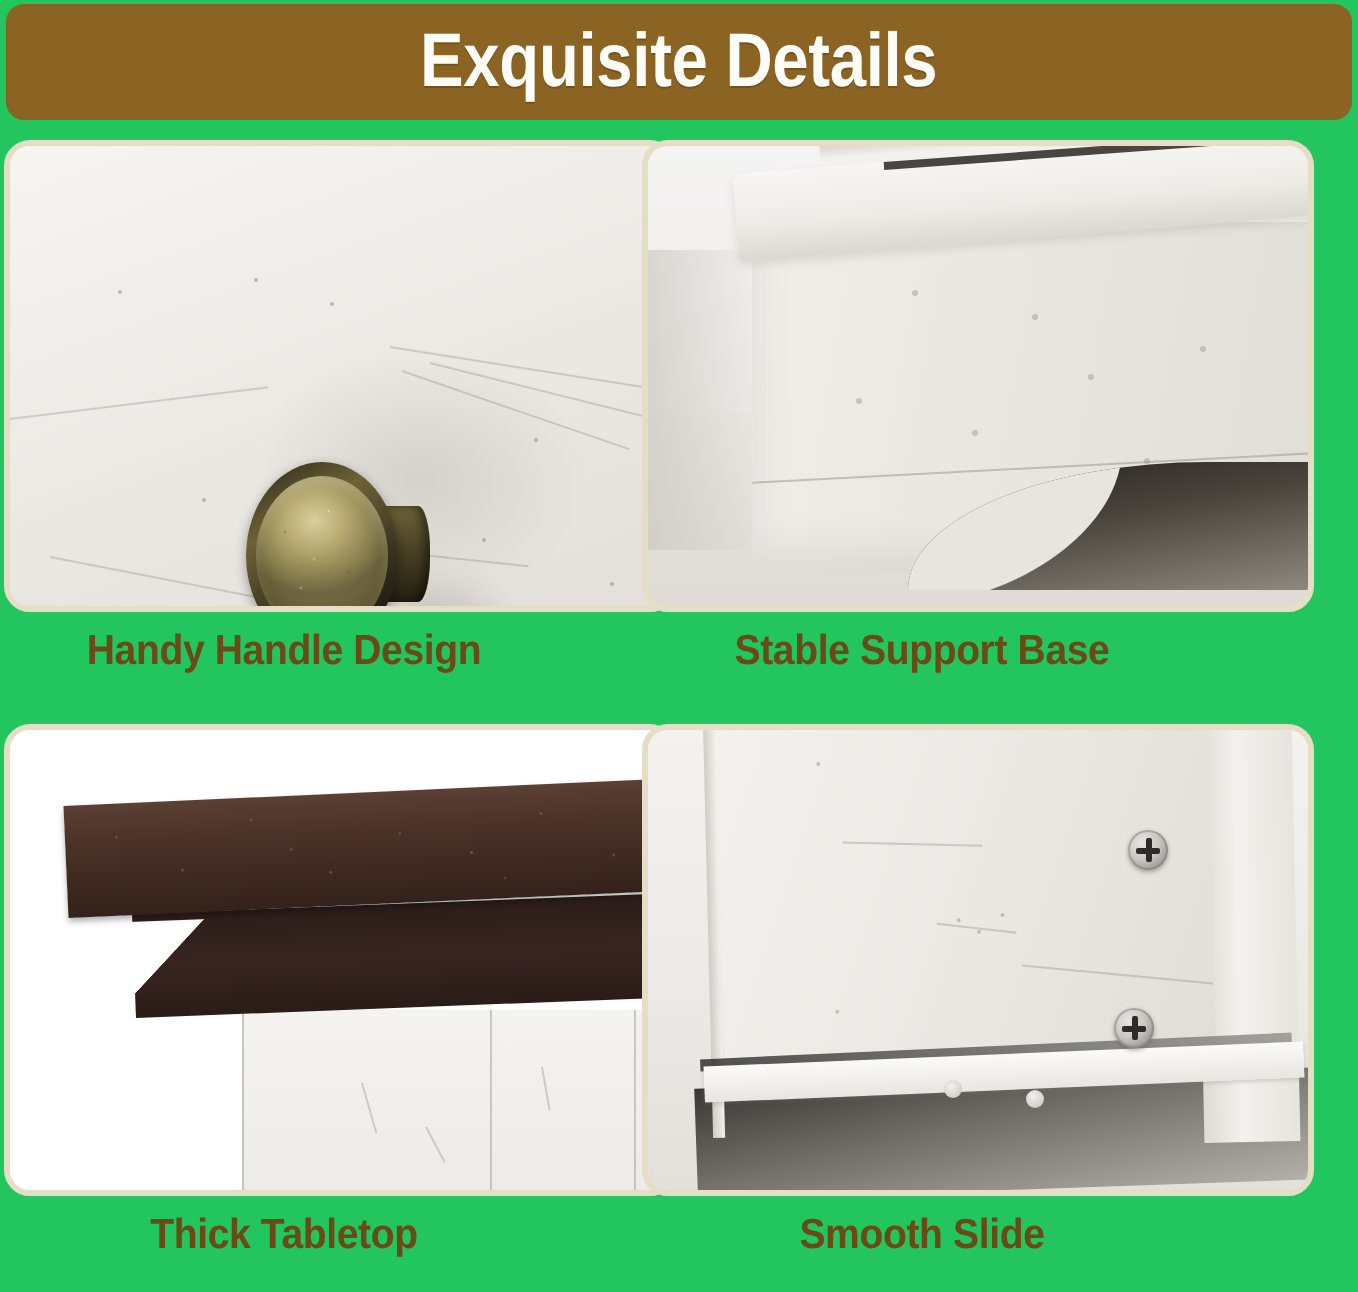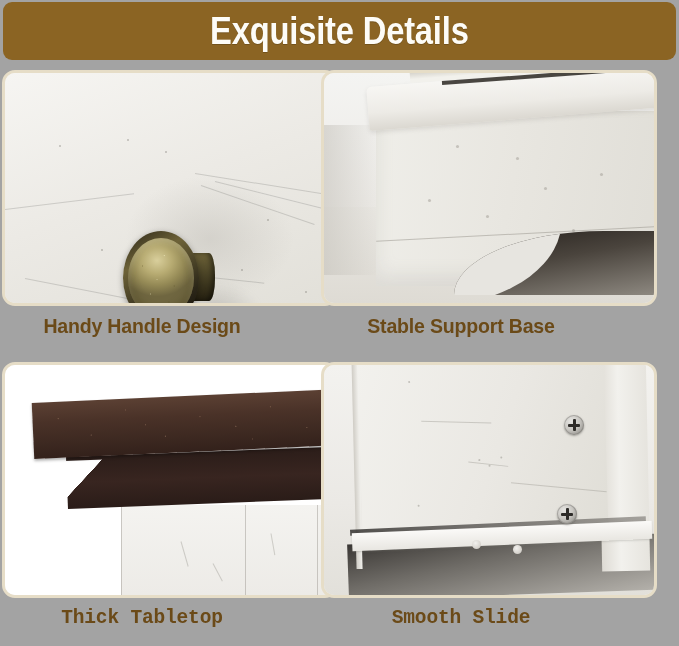--- a/index.html
+++ b/index.html
@@ -2,21 +2,21 @@
 <html><head>
 <meta charset="utf-8">
 <style>
   * { box-sizing: border-box; margin: 0; padding: 0; }
   html, body {
     width: 679px; height: 646px;
     background: #ffffff;
     font-family: "Liberation Sans", sans-serif;
     overflow: hidden;
   }
-  .page { position: relative; width: 679px; height: 646px; background: #a3a3a3; }
+  .page { position: relative; width: 679px; height: 646px; background: #22c55e; }
 
   
   .banner {
     position: absolute; left: 3px; top: 2px;
     width: 673px; height: 58px;
     background: #8b6423;
     border-radius: 9px;
     display: flex; align-items: center; justify-content: center;
     overflow: hidden;
   }
@@ -34,21 +34,21 @@
 
   
   .grid {
     position: absolute; left: 0; top: 70px;
     width: 679px; height: 576px;
   }
   .cell { position: absolute; width: 280px; }
   .cell.c-left  { left: 2px; }
   .cell.c-right { left: 321px; }
   .cell.r-top    { top: 0px; }
-  .cell.r-bottom { top: 292px; font-family: Liberation Mono, monospace; }
+  .cell.r-bottom { top: 292px; }
 
   .photo {
     position: relative;
     width: 336px; height: 236px;
     border: 3px solid #e6ddc7;
     border-radius: 13px;
     background: #f2f1ee;
     overflow: hidden;
   }
   .caption {

